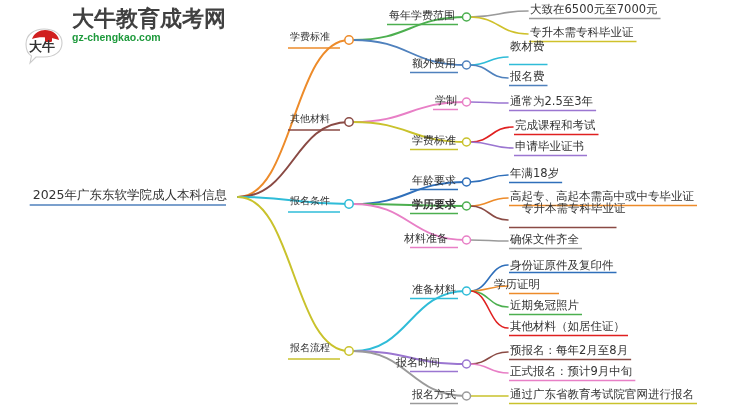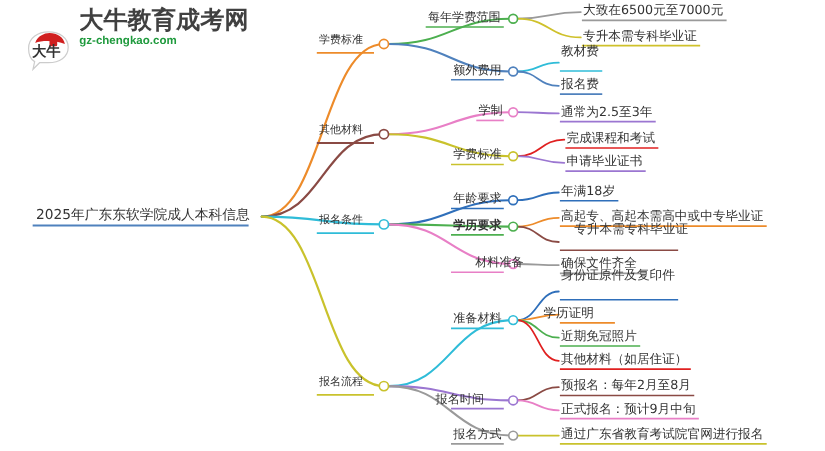--- a/index.html
+++ b/index.html
@@ -198,25 +198,25 @@
       <div class="node-label lvl3" style="left: 510px; top: 95.87px;">通常为2.5至3年</div>
       <div class="node-label lvl2" style="left: 412px; top: 134.87px;">学费标准</div>
       <div class="node-label lvl3" style="left: 515px; top: 119.87px;">完成课程和考试</div>
       <div class="node-label lvl3" style="left: 515px; top: 140.87px;">申请毕业证书</div>
       <div class="node-label lvl1" style="left: 290px; top: 196.25px;">报名条件</div>
       <div class="node-label lvl2" style="left: 412px; top: 174.87px;">年龄要求</div>
       <div class="node-label lvl3" style="left: 510px; top: 167.87px;">年满18岁</div>
       <div class="node-label lvl2" style="left: 412px; top: 198.87px; font-weight: bold;">学历要求</div>
       <div class="node-label lvl3" style="left: 510px; top: 190.87px;">高起专、高起本需高中或中专毕业证</div>
       <div class="node-label lvl3" style="left: 510px; top: 203px; margin-left: 12px;">专升本需专科毕业证</div>
-      <div class="node-label lvl2" style="left: 432px; top: 232.87px;">材料准备</div>
+      <div class="node-label lvl2" style="left: 404px; top: 232.87px; font-family: Liberation Serif, serif;">材料准备</div>
       <div class="node-label lvl3" style="left: 510px; top: 233.87px;">确保文件齐全</div>
       <div class="node-label lvl1" style="left: 290px; top: 343.25px;">报名流程</div>
       <div class="node-label lvl2" style="left: 412px; top: 283.87px;">准备材料</div>
-      <div class="node-label lvl3" style="left: 510px; top: 245px;">身份证原件及复印件</div>
+      <div class="node-label lvl3" style="left: 510px; top: 260px;">身份证原件及复印件</div>
       <div class="node-label lvl3" style="left: 494px; top: 278.87px;">学历证明</div>
       <div class="node-label lvl3" style="left: 510px; top: 299.87px;">近期免冠照片</div>
       <div class="node-label lvl3" style="left: 510px; top: 320.87px;">其他材料（如居住证）</div>
       <div class="node-label lvl2" style="left: 396px; top: 356.87px;">报名时间</div>
       <div class="node-label lvl3" style="left: 510px; top: 344.87px;">预报名：每年2月至8月</div>
       <div class="node-label lvl3" style="left: 510px; top: 365.87px;">正式报名：预计9月中旬</div>
       <div class="node-label lvl2" style="left: 412px; top: 388.87px;">报名方式</div>
       <div class="node-label lvl3" style="left: 510px; top: 388.87px;">通过广东省教育考试院官网进行报名</div>
     </div>
 

